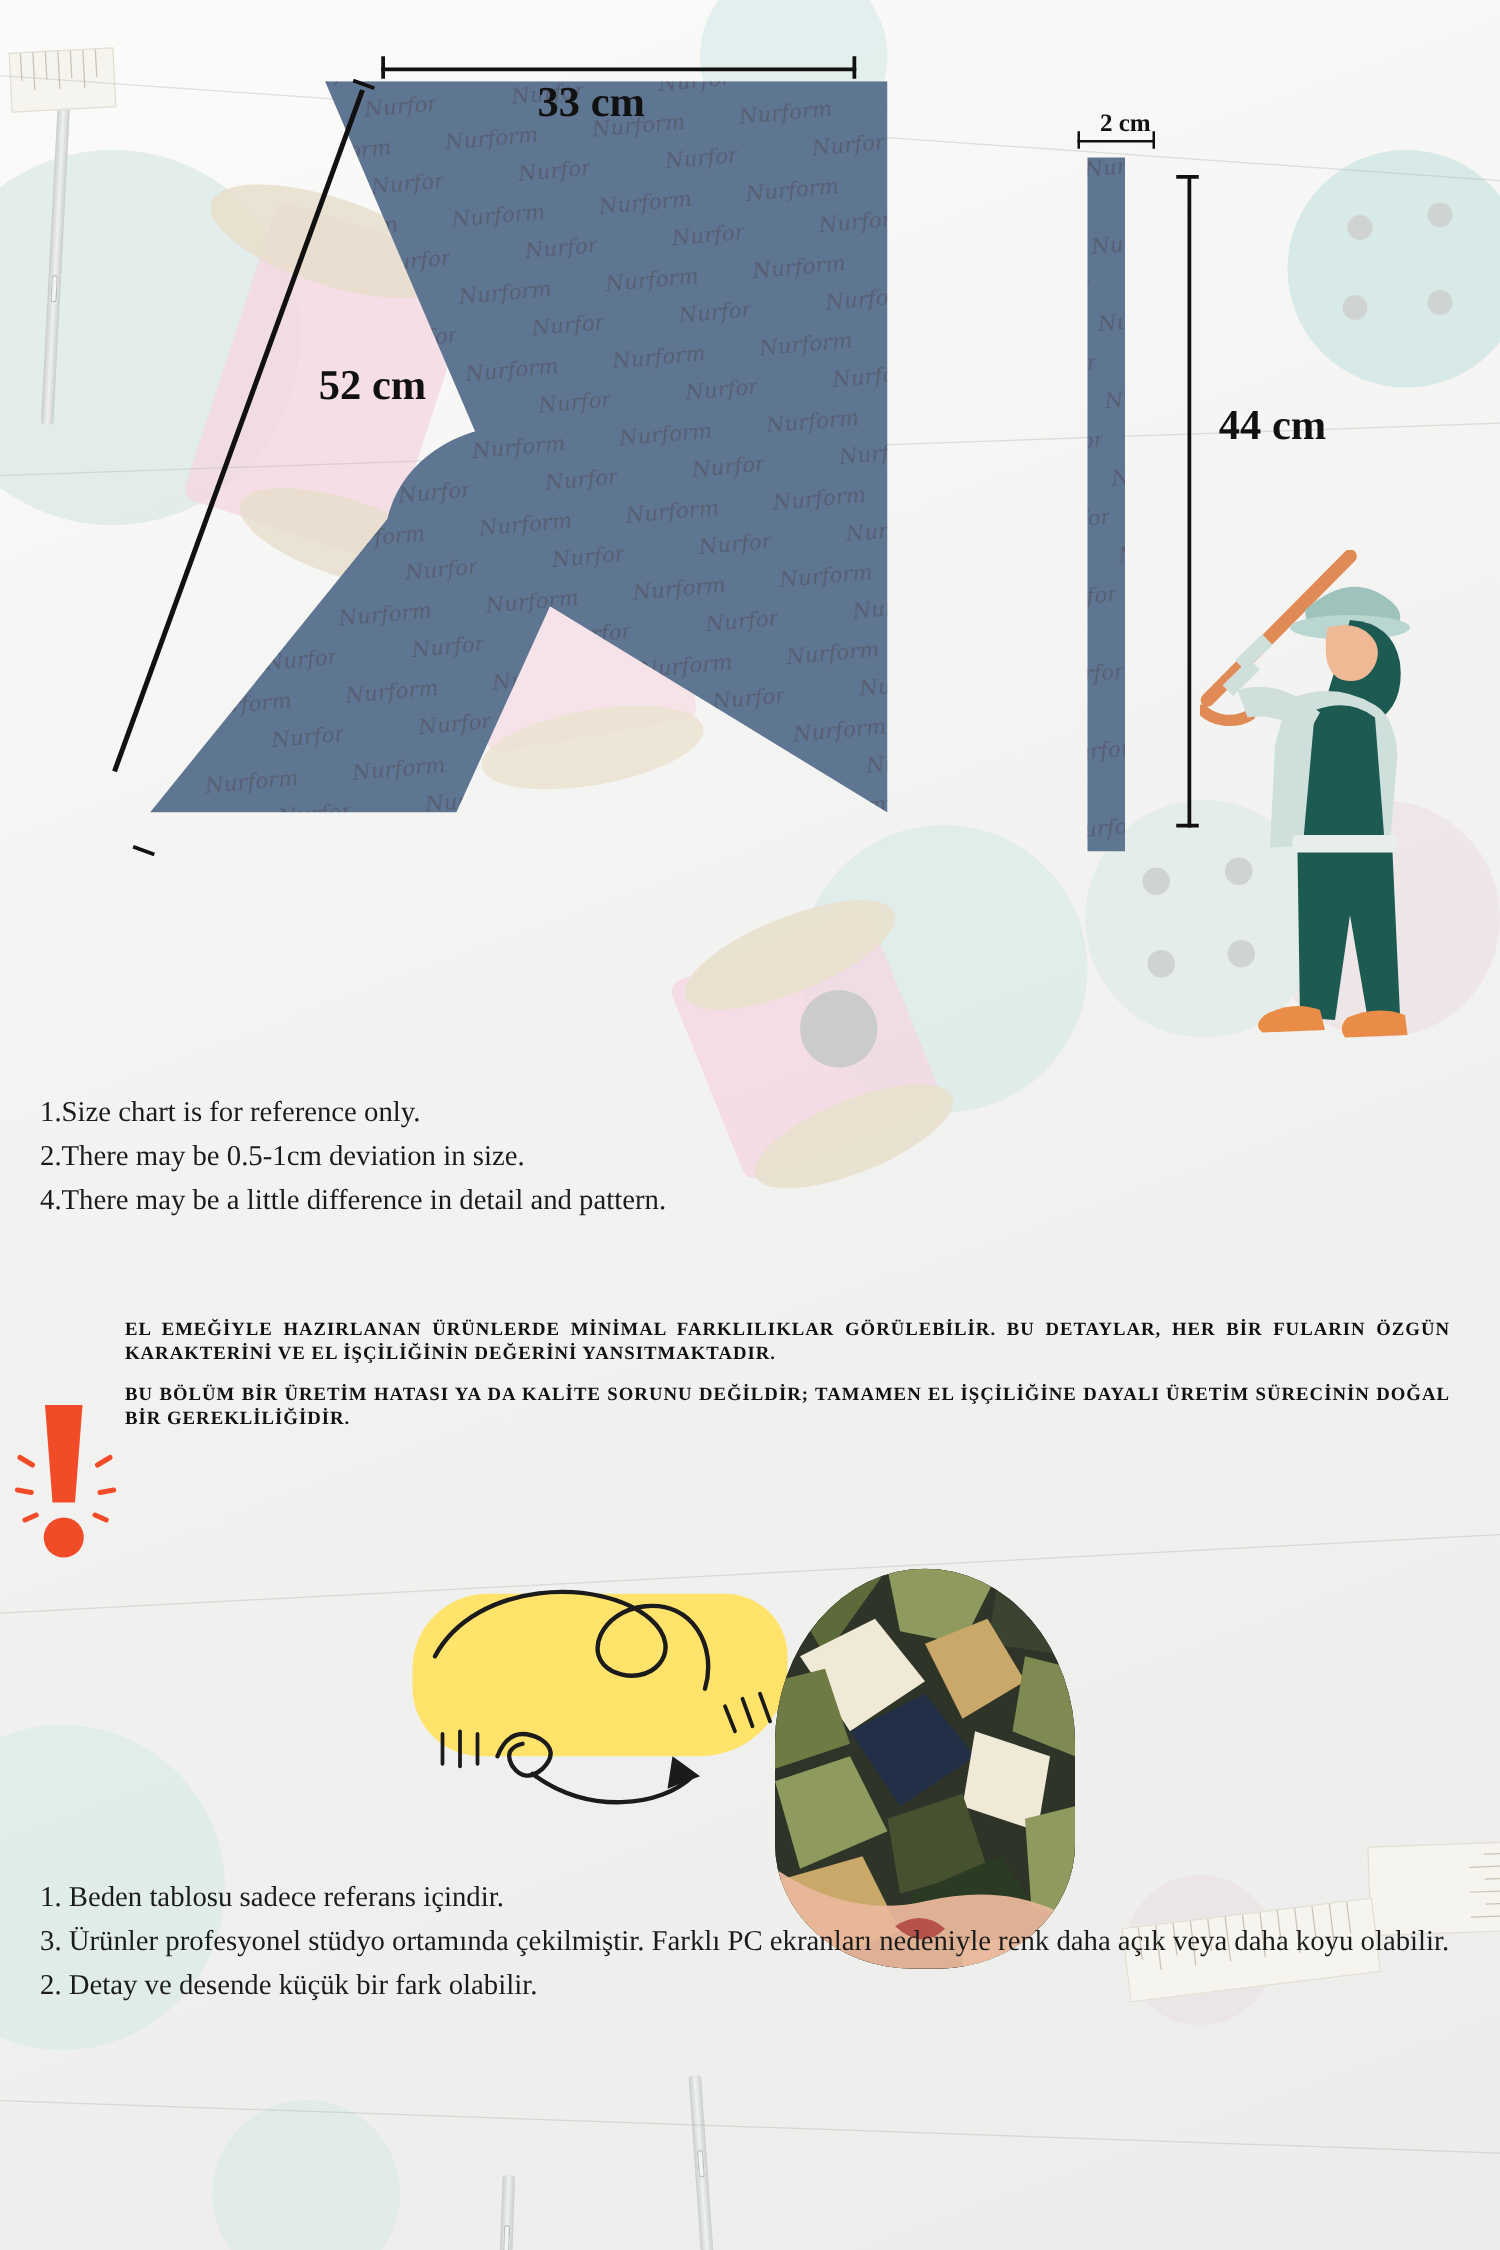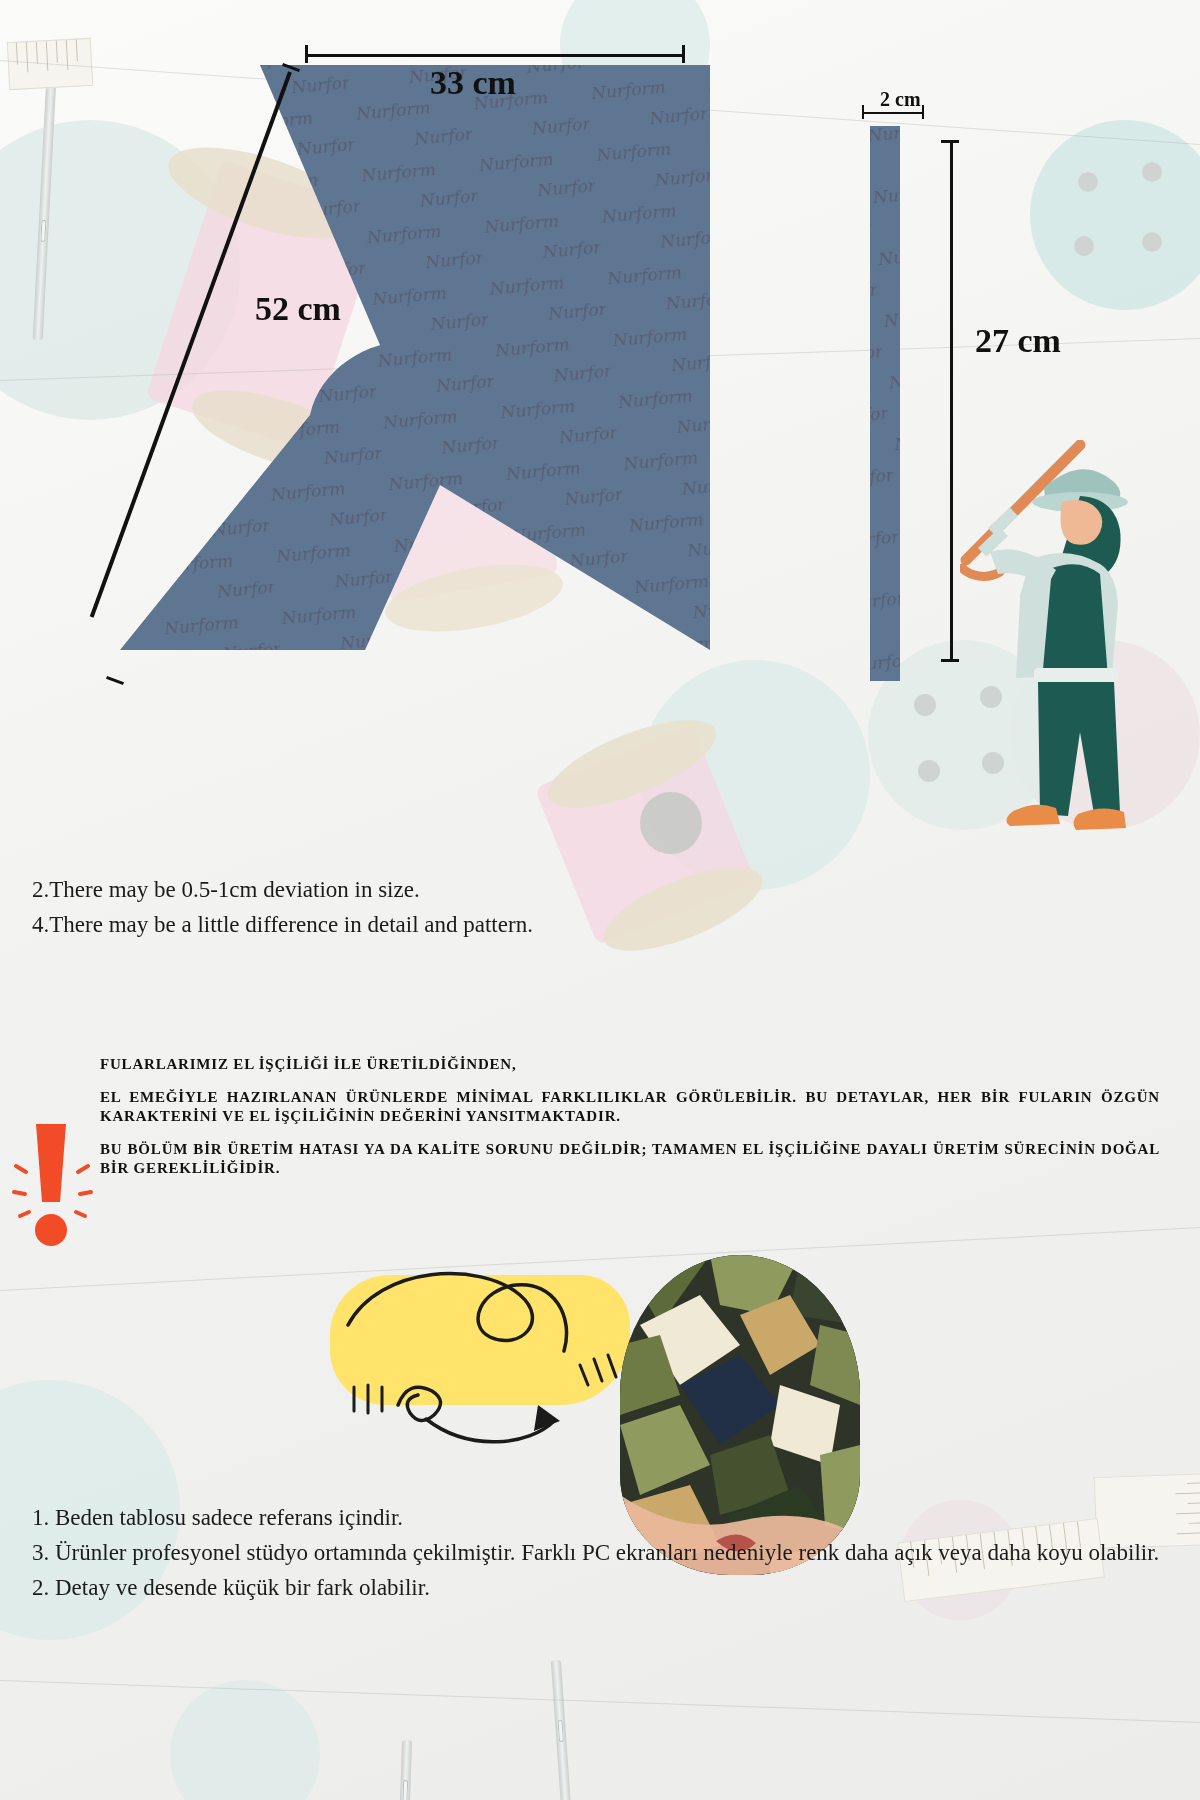--- a/index.html
+++ b/index.html
@@ -218,21 +218,21 @@
     <div class="dim-label" style="left:255px;top:290px;font-size:34px;">52 cm</div>
 
     <div class="line-h" style="left:862px;top:112px;width:62px;height:2px;"></div>
     <div class="cap-v" style="left:862px;top:105px;height:14px;width:2px;"></div>
     <div class="cap-v" style="left:922px;top:105px;height:14px;width:2px;"></div>
     <div class="dim-label" style="left:880px;top:88px;font-size:20px;text-align:right;">2 cm</div>
 
     <div class="line-v" style="left:950px;top:140px;height:522px;"></div>
     <div class="cap-h" style="left:941px;top:140px;"></div>
     <div class="cap-h" style="left:941px;top:659px;"></div>
-    <div class="dim-label" style="left:975px;top:322px;font-size:34px;">27 cm</div>
+    <div class="dim-label" style="left:975px;top:322px;font-size:34px;">44 cm</div>
 
     <svg class="worker" viewBox="0 0 200 490">
 
       <path d="M6,120 L120,5" stroke="#e08b55" stroke-width="11" fill="none" stroke-linecap="round"></path>
       <path d="M2,128 C10,136 26,140 40,132" stroke="#e08b55" stroke-width="9" fill="none" stroke-linecap="round"></path>
       <rect x="18" y="96" width="30" height="12" fill="#cfe0dc" transform="rotate(-44 33 102)"></rect>
       <rect x="28" y="76" width="30" height="12" fill="#cfe0dc" transform="rotate(-44 43 82)"></rect>
 
       <path d="M84,48 q38,-34 70,-6 q10,10 4,18 l-72,6 z" fill="#9ec3bd"></path>
       <ellipse cx="120" cy="62" rx="48" ry="10" fill="#b9d6d1"></ellipse>
@@ -247,39 +247,39 @@
       <path d="M78,242 l76,0 l6,130 l-26,2 l-14,-82 l-12,84 l-28,-2 z" fill="#1d5a52"></path>
 
       <path d="M52,372 q22,-12 44,-4 l4,16 l-50,2 q-8,-6 2,-14 z" fill="#e98c47"></path>
       <path d="M118,374 q24,-10 46,-2 l2,16 l-50,2 q-6,-8 2,-16 z" fill="#e98c47"></path>
 
       <path d="M96,130 q-34,-28 -66,-18 l8,22 q26,-4 48,14 z" fill="#cfe0dc"></path>
     </svg>
   </div>
 
   <div class="notes-en">
+    <div>1.Size chart is for reference only.</div>
     <div>2.There may be 0.5-1cm deviation in size.</div>
     <div>4.There may be a little difference in detail and pattern.</div>
   </div>
 
   <svg class="bang" viewBox="0 0 86 140">
     <path d="M26,6 h30 l-6,78 h-18 z" fill="#f24b28"></path>
     <circle cx="41" cy="112" r="16" fill="#f24b28"></circle>
     <g stroke="#f24b28" stroke-width="4" stroke-linecap="round">
       <line x1="6" y1="48" x2="16" y2="54"></line>
       <line x1="4" y1="74" x2="15" y2="76"></line>
       <line x1="10" y1="98" x2="19" y2="94"></line>
       <line x1="78" y1="48" x2="68" y2="54"></line>
       <line x1="81" y1="74" x2="70" y2="76"></line>
       <line x1="75" y1="98" x2="66" y2="94"></line>
     </g>
   </svg>
 
   <div class="warn-block">
-    <div class="warn-line" style="text-align:left;">FULARLARIMIZ EL İŞÇİLİĞİ İLE ÜRETİLDİĞİNDEN,</div>
     <div class="warn-line">EL EMEĞİYLE HAZIRLANAN ÜRÜNLERDE MİNİMAL FARKLILIKLAR GÖRÜLEBİLİR. BU DETAYLAR, HER BİR FULARIN ÖZGÜN KARAKTERİNİ VE EL İŞÇİLİĞİNİN DEĞERİNİ YANSITMAKTADIR.</div>
     <div class="warn-line">BU BÖLÜM BİR ÜRETİM HATASI YA DA KALİTE SORUNU DEĞİLDİR; TAMAMEN EL İŞÇİLİĞİNE DAYALI ÜRETİM SÜRECİNİN DOĞAL BİR GEREKLİLİĞİDİR.</div>
   </div>
 
   <div class="yellow-blob"></div>
 
   <svg class="arrow-svg" viewBox="0 0 330 190">
     <path d="M8,70 C40,10 140,6 180,40 C210,66 180,96 150,82 C126,70 140,34 176,30 C214,26 234,62 224,96" stroke="#1b1b1b" stroke-width="3.5" fill="none" stroke-linecap="round"></path>
     <path d="M58,150 q10,-26 34,-14 q16,10 2,24 q-14,12 -24,-2 q-8,-14 8,-18" stroke="#1b1b1b" stroke-width="3.5" fill="none" stroke-linecap="round"></path>
     <path d="M86,164 C130,198 190,190 214,166" stroke="#1b1b1b" stroke-width="3.5" fill="none" stroke-linecap="round"></path>

